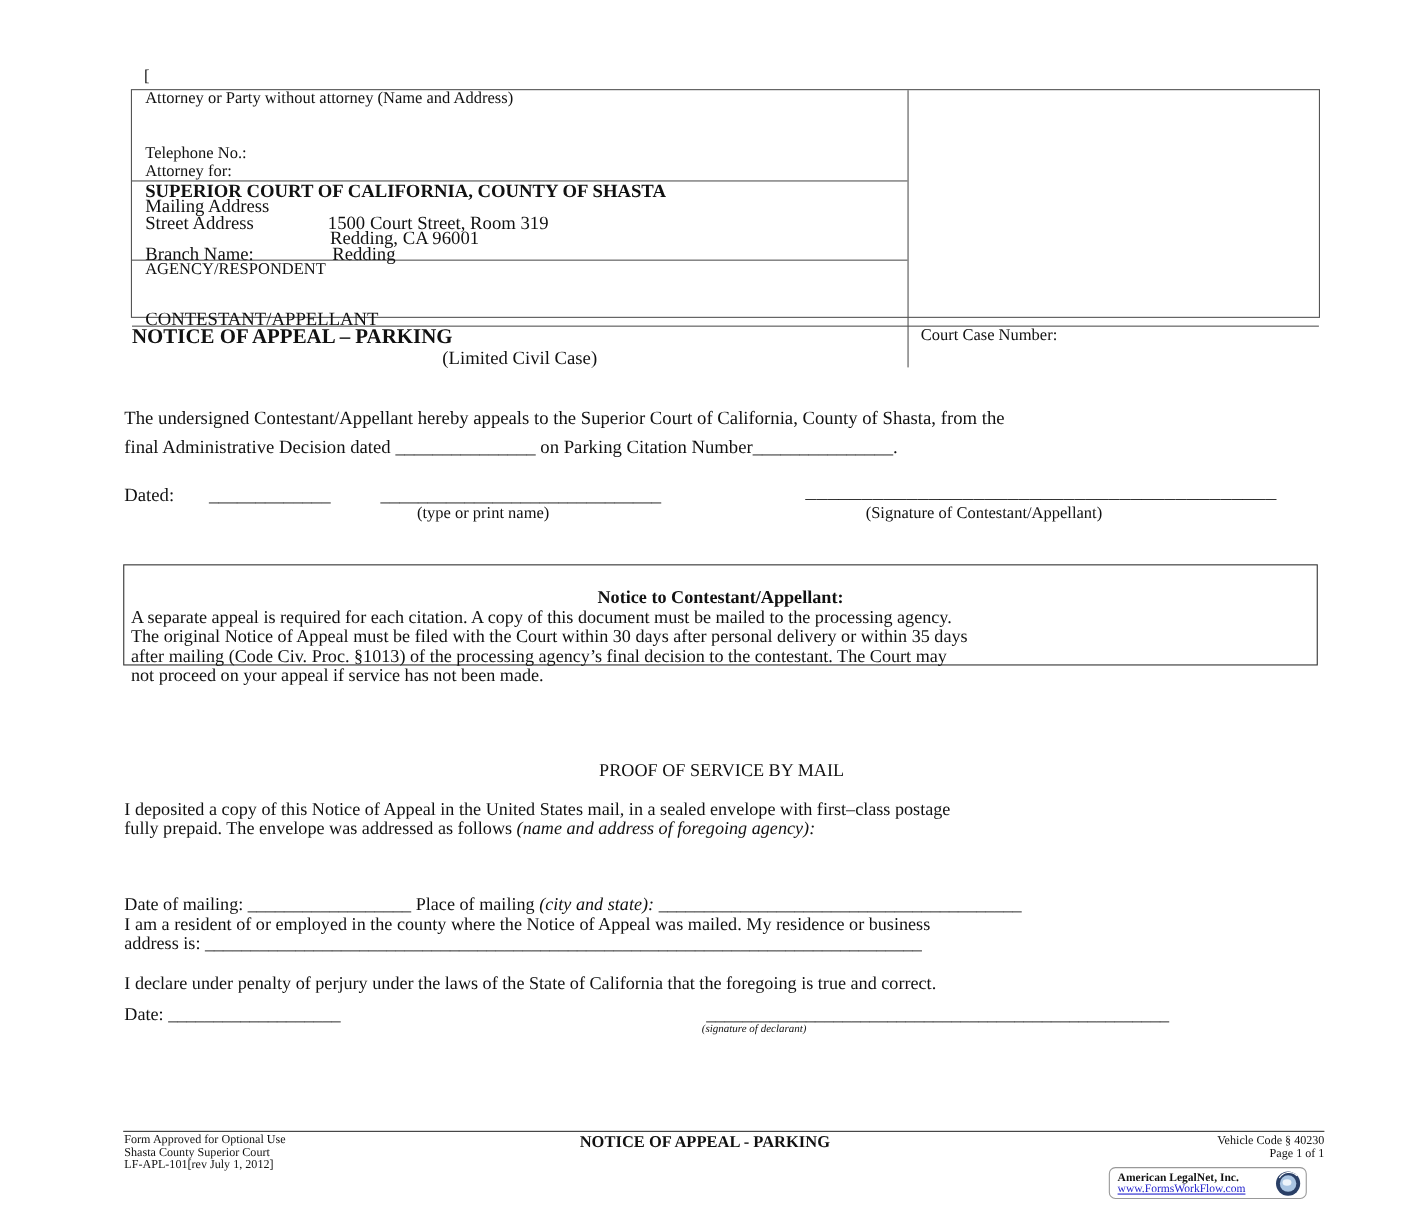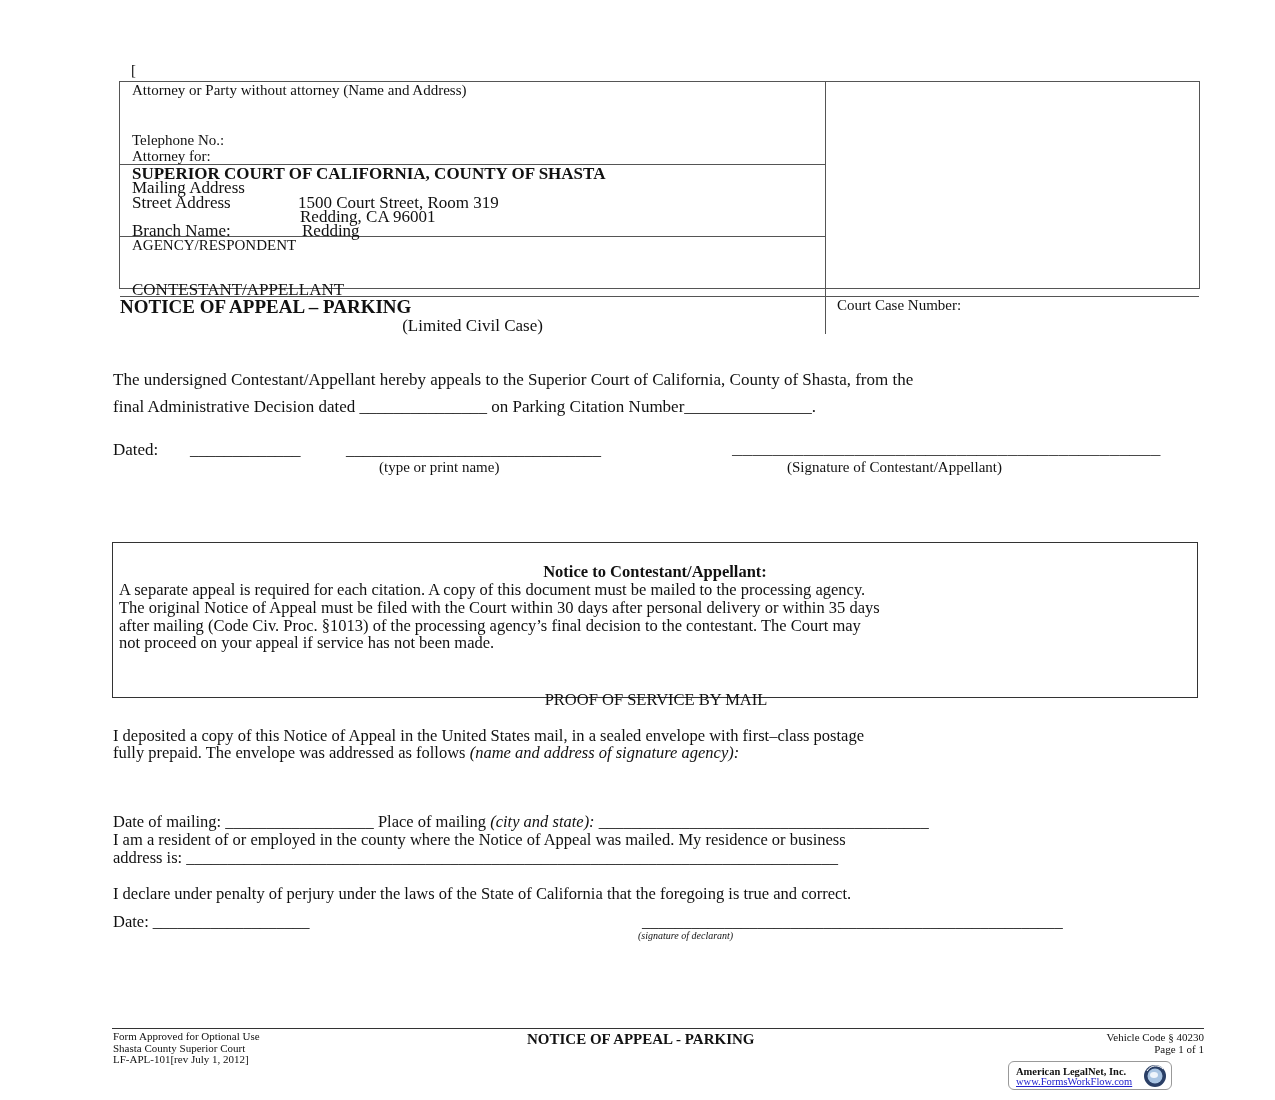--- a/index.html
+++ b/index.html
@@ -11,30 +11,30 @@
     .caption { position: absolute; left: 119px; top: 81px; width: 1081px; height: 208px;
                border: 1.5px solid #555; box-sizing: border-box; }
     .vline { position: absolute; left: 705px; top: 0; width: 0; height: 252px; border-left: 1.5px solid #555; }
     .hline { position: absolute; height: 0; border-top: 1.5px solid #555; }
     .cap-text { position: absolute; white-space: nowrap; font-size: 15px; }
     .cap-small { font-size: 17px; }
     .bold { font-weight: bold; }
     .title { font-size: 19px; font-weight: bold; }
     .subtitle { font-size: 17px; }
     .body-text { font-size: 17px; }
-    .notice { position: absolute; left: 112px; top: 542px; width: 1086px; height: 156px;
+    .notice { position: absolute; left: 112px; top: 513px; width: 1086px; height: 92px;
               border: 1.5px solid #333; box-sizing: border-box; text-decoration: underline; }
     .notice-title { position: absolute; top: 19px; left: 0; right: 0; text-align: center;
                     font-size: 16.5px; font-weight: bold; }
     .notice-body { position: absolute; left: 6px; top: 38px; width: 1070px; font-size: 16.5px; line-height: 17.8px; }
     .footer-rule { position: absolute; left: 112px; top: 1028px; width: 1092px; border-top: 1.5px solid #333; }
     .foot-left { position: absolute; left: 113px; top: 1031px; font-size: 11px; line-height: 11.5px; }
     .foot-center { position: absolute; left: 527px; top: 1031px; font-size: 15px; font-weight: bold; }
     .foot-right { position: absolute; right: 71px; top: 1031px; font-size: 11px; line-height: 12px; text-align: right; }
-    .brand { position: absolute; left: 1008px; top: 1061px; width: 164px; height: 29px;
+    .brand { position: absolute; left: 1008px; top: 1061px; width: 180px; height: 29px;
              border: 1px solid #999; border-radius: 6px; box-sizing: border-box; }
     .brand-name { position: absolute; left: 7px; top: 4px; font-size: 10.5px; font-weight: bold; }
     .brand-link { position: absolute; left: 7px; top: 14px; font-size: 10.5px; color: #2222cc; text-decoration: underline; }
     .brand-logo { position: absolute; right: 4px; top: 2px; width: 24px; height: 24px; }
     .italic { font-style: italic; }
   </style>
 </head>
 <body>
 
 <div class="abs bracket">[</div>
@@ -81,21 +81,21 @@
     <div>A separate appeal is required for each citation.  A copy of this document must be mailed to the processing agency.</div>
     <div>The original Notice of Appeal must be filed with the Court within 30 days after personal delivery or within 35 days</div>
     <div>after mailing (Code Civ. Proc. §1013) of the processing agency’s final decision to the contestant.  The Court may</div>
     <div>not proceed on your appeal if service has not been made.</div>
   </div>
 </div>
 
 <div class="abs" style="left:0; width:1312px; text-align:center; top:690px; font-size:16.5px;">PROOF OF SERVICE BY MAIL</div>
 <div class="abs" style="left:113px; top:726px; font-size:16.5px;">I deposited a copy of this Notice of Appeal in the United States mail, in a sealed envelope with first–class postage</div>
 <div class="abs" style="left:113px; top:743px; font-size:16.5px;">
-  <span>fully prepaid.  The envelope was addressed as follows </span><span class="italic">(name and address of signature agency):</span>
+  <span>fully prepaid.  The envelope was addressed as follows </span><span class="italic">(name and address of foregoing agency):</span>
 </div>
 
 <div class="abs" style="left:113px; top:812px; font-size:16.5px;">
   <span>Date of mailing: __________________  Place of mailing </span><span class="italic">(city and state):</span><span> ________________________________________</span>
 </div>
 <div class="abs" style="left:113px; top:830px; font-size:16.5px;">I am a resident of or employed in the county where the Notice of Appeal was mailed.  My residence or business</div>
 <div class="abs" style="left:113px; top:848px; font-size:16.5px;">address is: _______________________________________________________________________________</div>
 
 <div class="abs" style="left:113px; top:884px; font-size:16.5px;">I declare under penalty of perjury under the laws of the State of California that the foregoing is true and correct.</div>
 <div class="abs" style="left:113px; top:912px; font-size:16.5px;">Date: ___________________</div>

